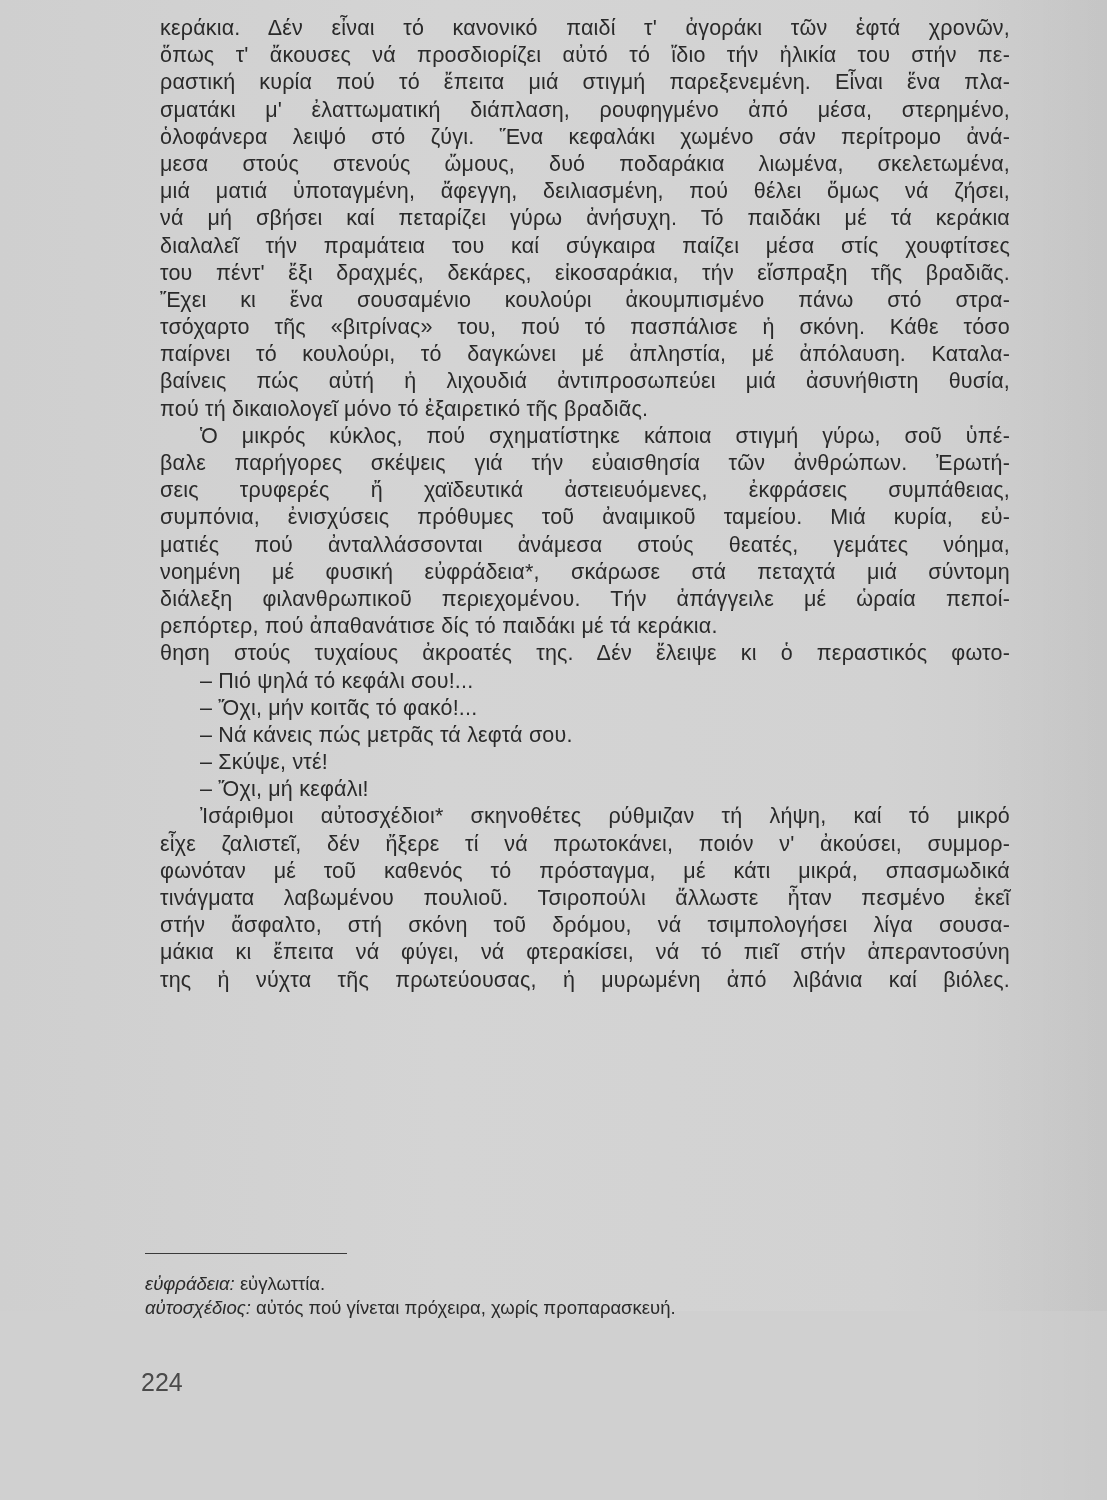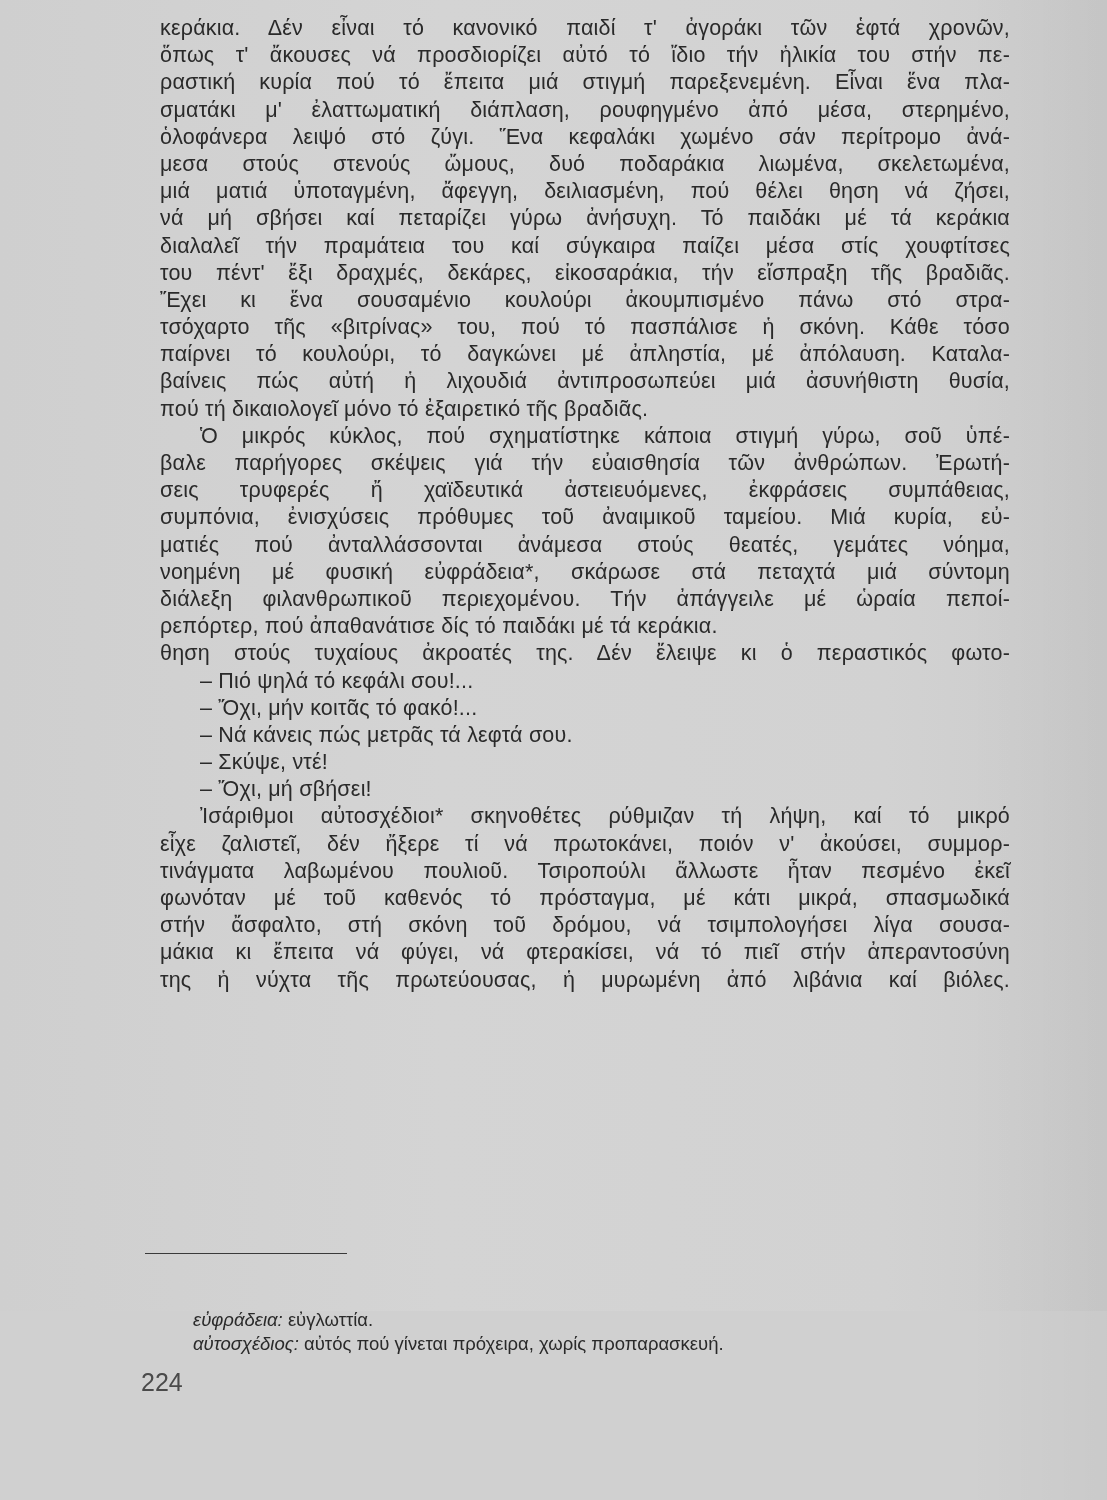--- a/index.html
+++ b/index.html
@@ -57,25 +57,24 @@
     position: absolute;
     left: 145px;
     top: 1253px;
     width: 202px;
     height: 1px;
     background: #3a3a3a;
   }
   .footnotes {
     position: absolute;
     left: 145px;
-    top: 1308px;
+    top: 1272px;
     width: 860px;
     font-size: 18.5px;
     line-height: 24px;
-    margin-left: 48px;
   }
   .fn {
     display: block;
     white-space: nowrap;
   }
   .fn-term {
     font-style: italic;
   }
   .page-number {
     position: absolute;
@@ -91,21 +90,21 @@
 <div class="page">
   <div class="bleed"></div>
 
   <div class="body-text">
     <span class="line">κεράκια. Δέν εἶναι τό κανονικό παιδί τ' ἀγοράκι τῶν ἑφτά χρονῶν,</span>
     <span class="line">ὅπως τ' ἄκουσες νά προσδιορίζει αὐτό τό ἴδιο τήν ἡλικία του στήν πε-</span>
     <span class="line">ραστική κυρία πού τό ἔπειτα μιά στιγμή παρεξενεμένη. Εἶναι ἕνα πλα-</span>
     <span class="line">σματάκι μ' ἐλαττωματική διάπλαση, ρουφηγμένο ἀπό μέσα, στερημένο,</span>
     <span class="line">ὁλοφάνερα λειψό στό ζύγι. Ἕνα κεφαλάκι χωμένο σάν περίτρομο ἀνά-</span>
     <span class="line">μεσα στούς στενούς ὤμους, δυό ποδαράκια λιωμένα, σκελετωμένα,</span>
-    <span class="line">μιά ματιά ὑποταγμένη, ἄφεγγη, δειλιασμένη, πού θέλει θηση νά ζήσει,</span>
+    <span class="line">μιά ματιά ὑποταγμένη, ἄφεγγη, δειλιασμένη, πού θέλει ὅμως νά ζήσει,</span>
     <span class="line">νά μή σβήσει καί πεταρίζει γύρω ἀνήσυχη. Τό παιδάκι μέ τά κεράκια</span>
     <span class="line">διαλαλεῖ τήν πραμάτεια του καί σύγκαιρα παίζει μέσα στίς χουφτίτσες</span>
     <span class="line">του πέντ' ἔξι δραχμές, δεκάρες, εἰκοσαράκια, τήν εἴσπραξη τῆς βραδιᾶς.</span>
     <span class="line">Ἔχει κι ἕνα σουσαμένιο κουλούρι ἀκουμπισμένο πάνω στό στρα-</span>
     <span class="line">τσόχαρτο τῆς «βιτρίνας» του, πού τό πασπάλισε ἡ σκόνη. Κάθε τόσο</span>
     <span class="line">παίρνει τό κουλούρι, τό δαγκώνει μέ ἀπληστία, μέ ἀπόλαυση. Καταλα-</span>
     <span class="line">βαίνεις πώς αὐτή ἡ λιχουδιά ἀντιπροσωπεύει μιά ἀσυνήθιστη θυσία,</span>
     <span class="line last">πού τή δικαιολογεῖ μόνο τό ἐξαιρετικό τῆς βραδιᾶς.</span>
     <span class="line indent">Ὁ μικρός κύκλος, πού σχηματίστηκε κάποια στιγμή γύρω, σοῦ ὑπέ-</span>
     <span class="line">βαλε παρήγορες σκέψεις γιά τήν εὐαισθησία τῶν ἀνθρώπων. Ἐρωτή-</span>
@@ -113,25 +112,25 @@
     <span class="line">συμπόνια, ἐνισχύσεις πρόθυμες τοῦ ἀναιμικοῦ ταμείου. Μιά κυρία, εὐ-</span>
     <span class="line">ματιές πού ἀνταλλάσσονται ἀνάμεσα στούς θεατές, γεμάτες νόημα,</span>
     <span class="line">νοημένη μέ φυσική εὐφράδεια*, σκάρωσε στά πεταχτά μιά σύντομη</span>
     <span class="line">διάλεξη φιλανθρωπικοῦ περιεχομένου. Τήν ἀπάγγειλε μέ ὡραία πεποί-</span>
     <span class="line last">ρεπόρτερ, πού ἀπαθανάτισε δίς τό παιδάκι μέ τά κεράκια.</span>
     <span class="line">θηση στούς τυχαίους ἀκροατές της. Δέν ἔλειψε κι ὁ περαστικός φωτο-</span>
     <span class="line dialog">– Πιό ψηλά τό κεφάλι σου!...</span>
     <span class="line dialog">– Ὄχι, μήν κοιτᾶς τό φακό!...</span>
     <span class="line dialog">– Νά κάνεις πώς μετρᾶς τά λεφτά σου.</span>
     <span class="line dialog">– Σκύψε, ντέ!</span>
-    <span class="line dialog">– Ὄχι, μή σβήσει!</span>
+    <span class="line dialog">– Ὄχι, μή κεφάλι!</span>
     <span class="line indent">Ἰσάριθμοι αὐτοσχέδιοι* σκηνοθέτες ρύθμιζαν τή λήψη, καί τό μικρό</span>
     <span class="line">εἶχε ζαλιστεῖ, δέν ἤξερε τί νά πρωτοκάνει, ποιόν ν' ἀκούσει, συμμορ-</span>
+    <span class="line">φωνόταν μέ τοῦ καθενός τό πρόσταγμα, μέ κάτι μικρά, σπασμωδικά</span>
     <span class="line">τινάγματα λαβωμένου πουλιοῦ. Τσιροπούλι ἄλλωστε ἦταν πεσμένο ἐκεῖ</span>
-    <span class="line">φωνόταν μέ τοῦ καθενός τό πρόσταγμα, μέ κάτι μικρά, σπασμωδικά</span>
     <span class="line">στήν ἄσφαλτο, στή σκόνη τοῦ δρόμου, νά τσιμπολογήσει λίγα σουσα-</span>
     <span class="line">μάκια κι ἔπειτα νά φύγει, νά φτερακίσει, νά τό πιεῖ στήν ἀπεραντοσύνη</span>
     <span class="line">της ἡ νύχτα τῆς πρωτεύουσας, ἡ μυρωμένη ἀπό λιβάνια καί βιόλες.</span>
   </div>
 
   <div class="footnote-rule"></div>
 
   <div class="footnotes">
     <span class="fn">
       <span class="fn-term">εὐφράδεια:</span>

